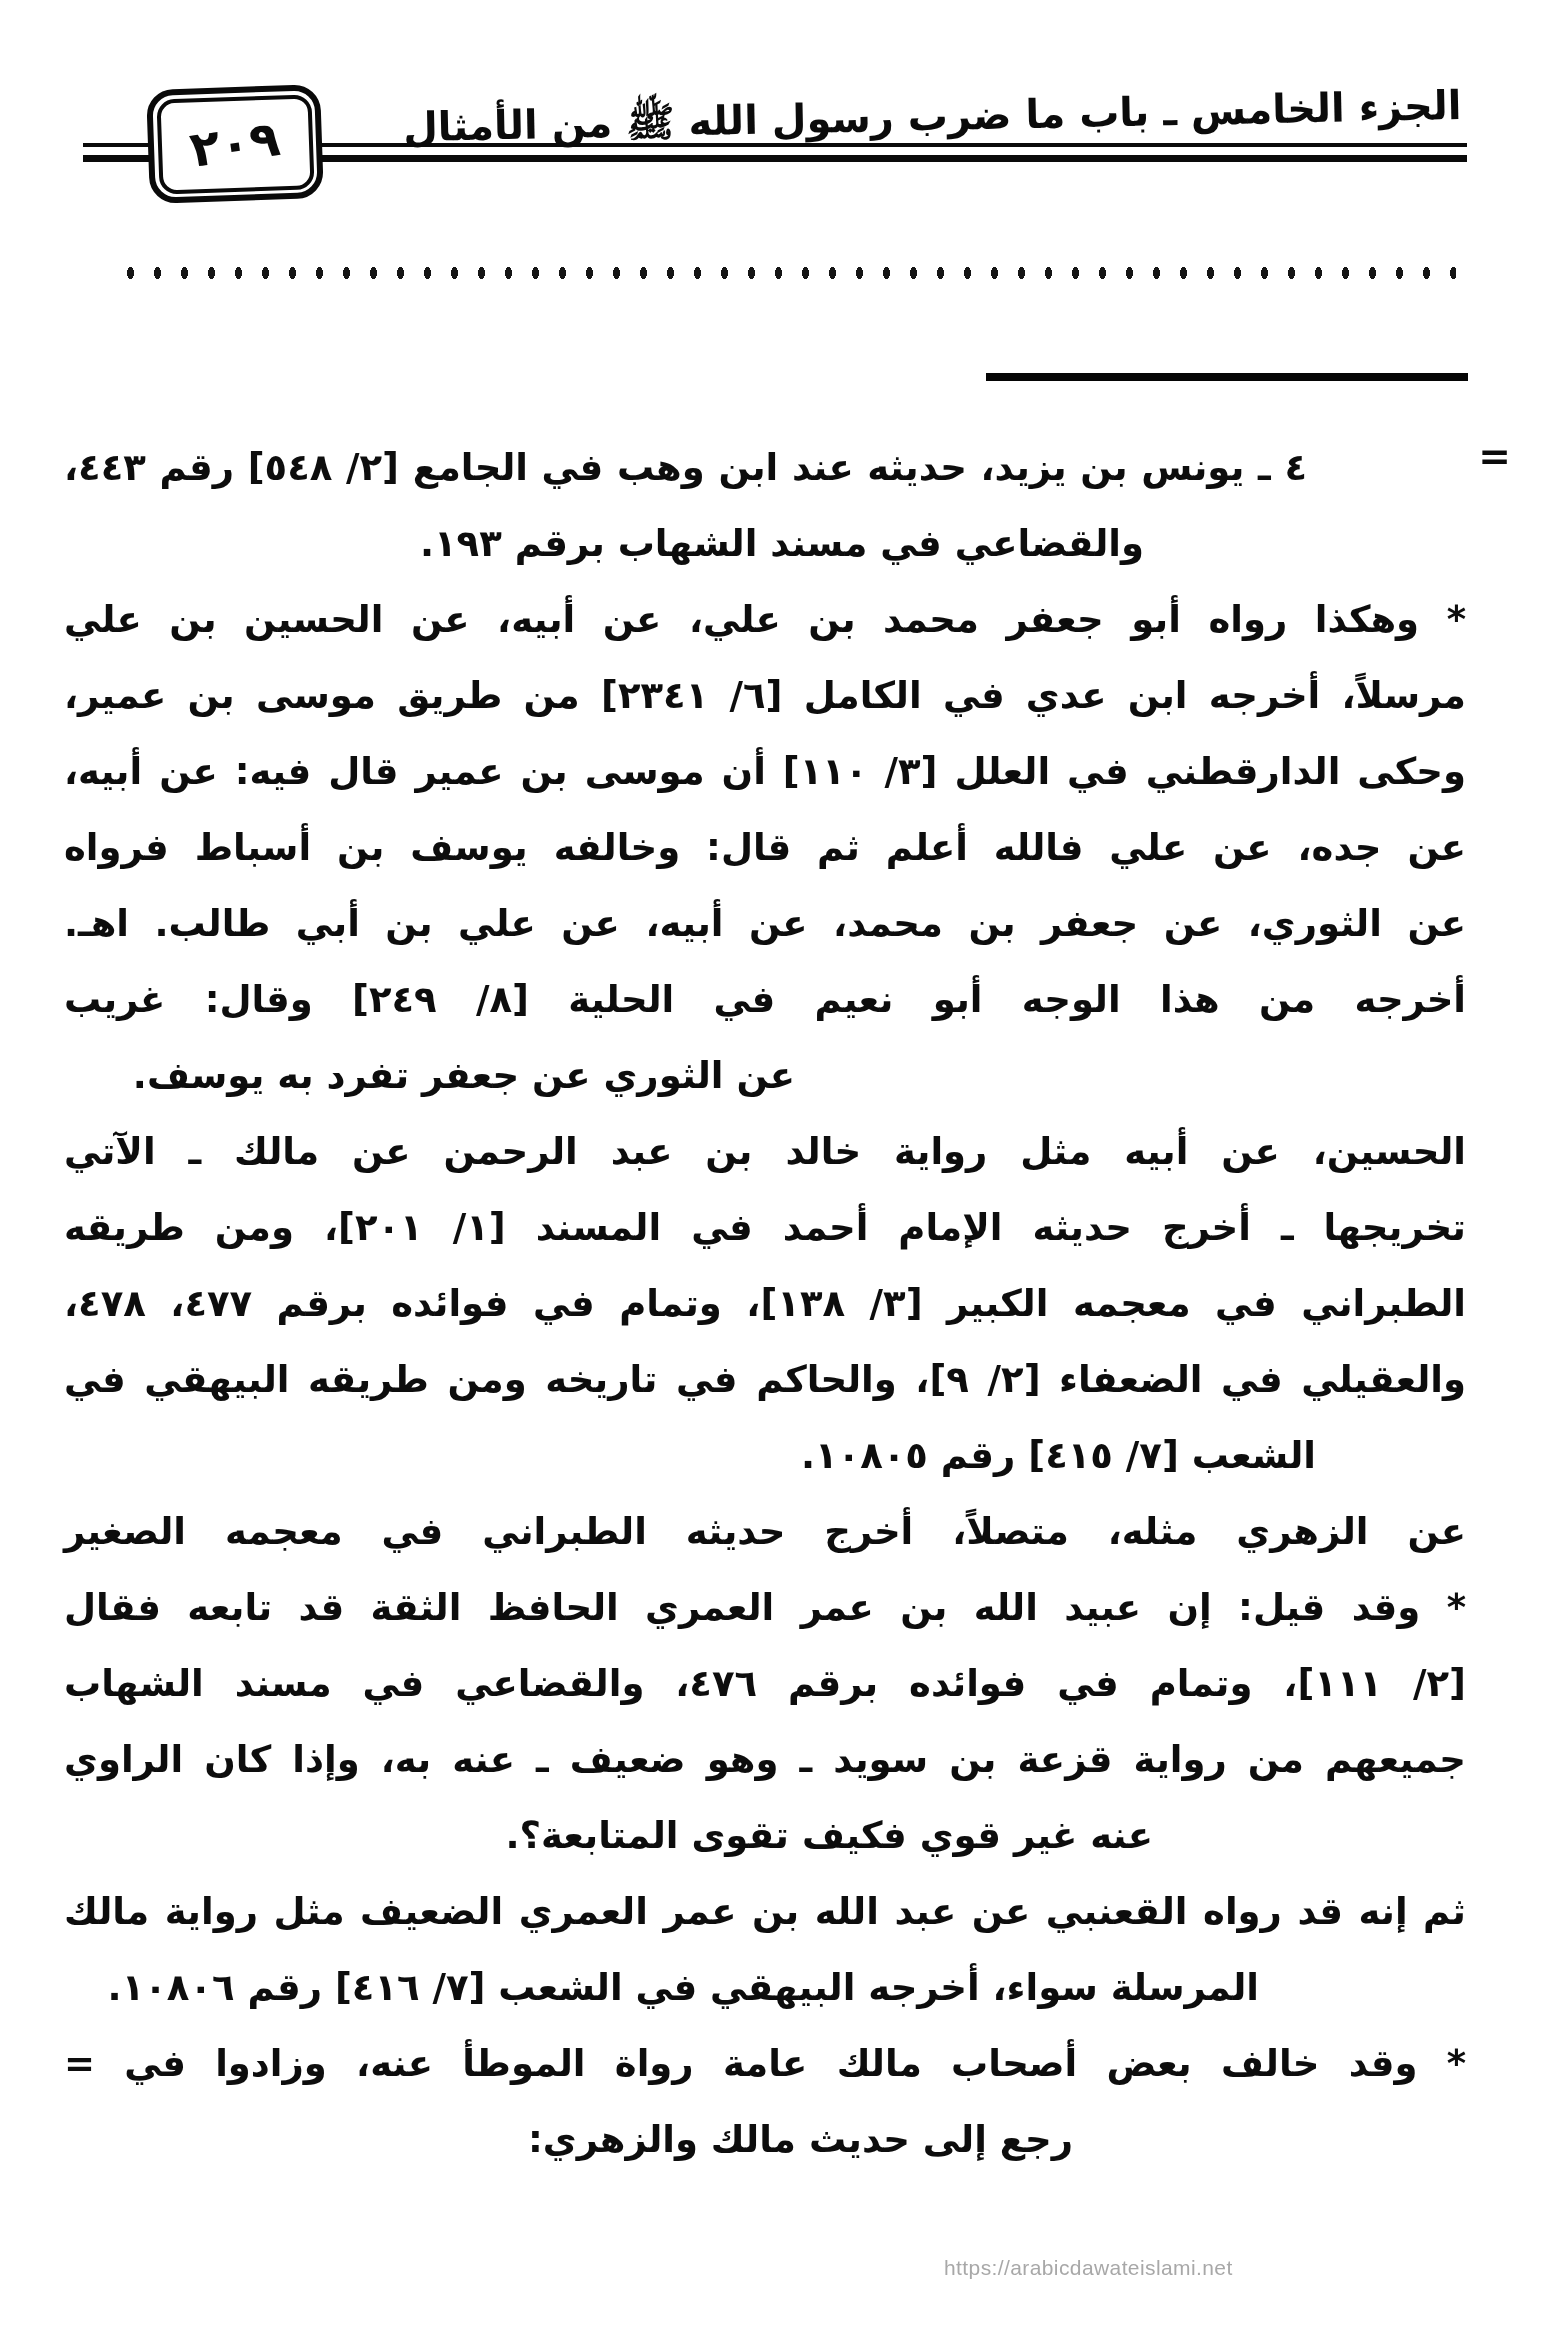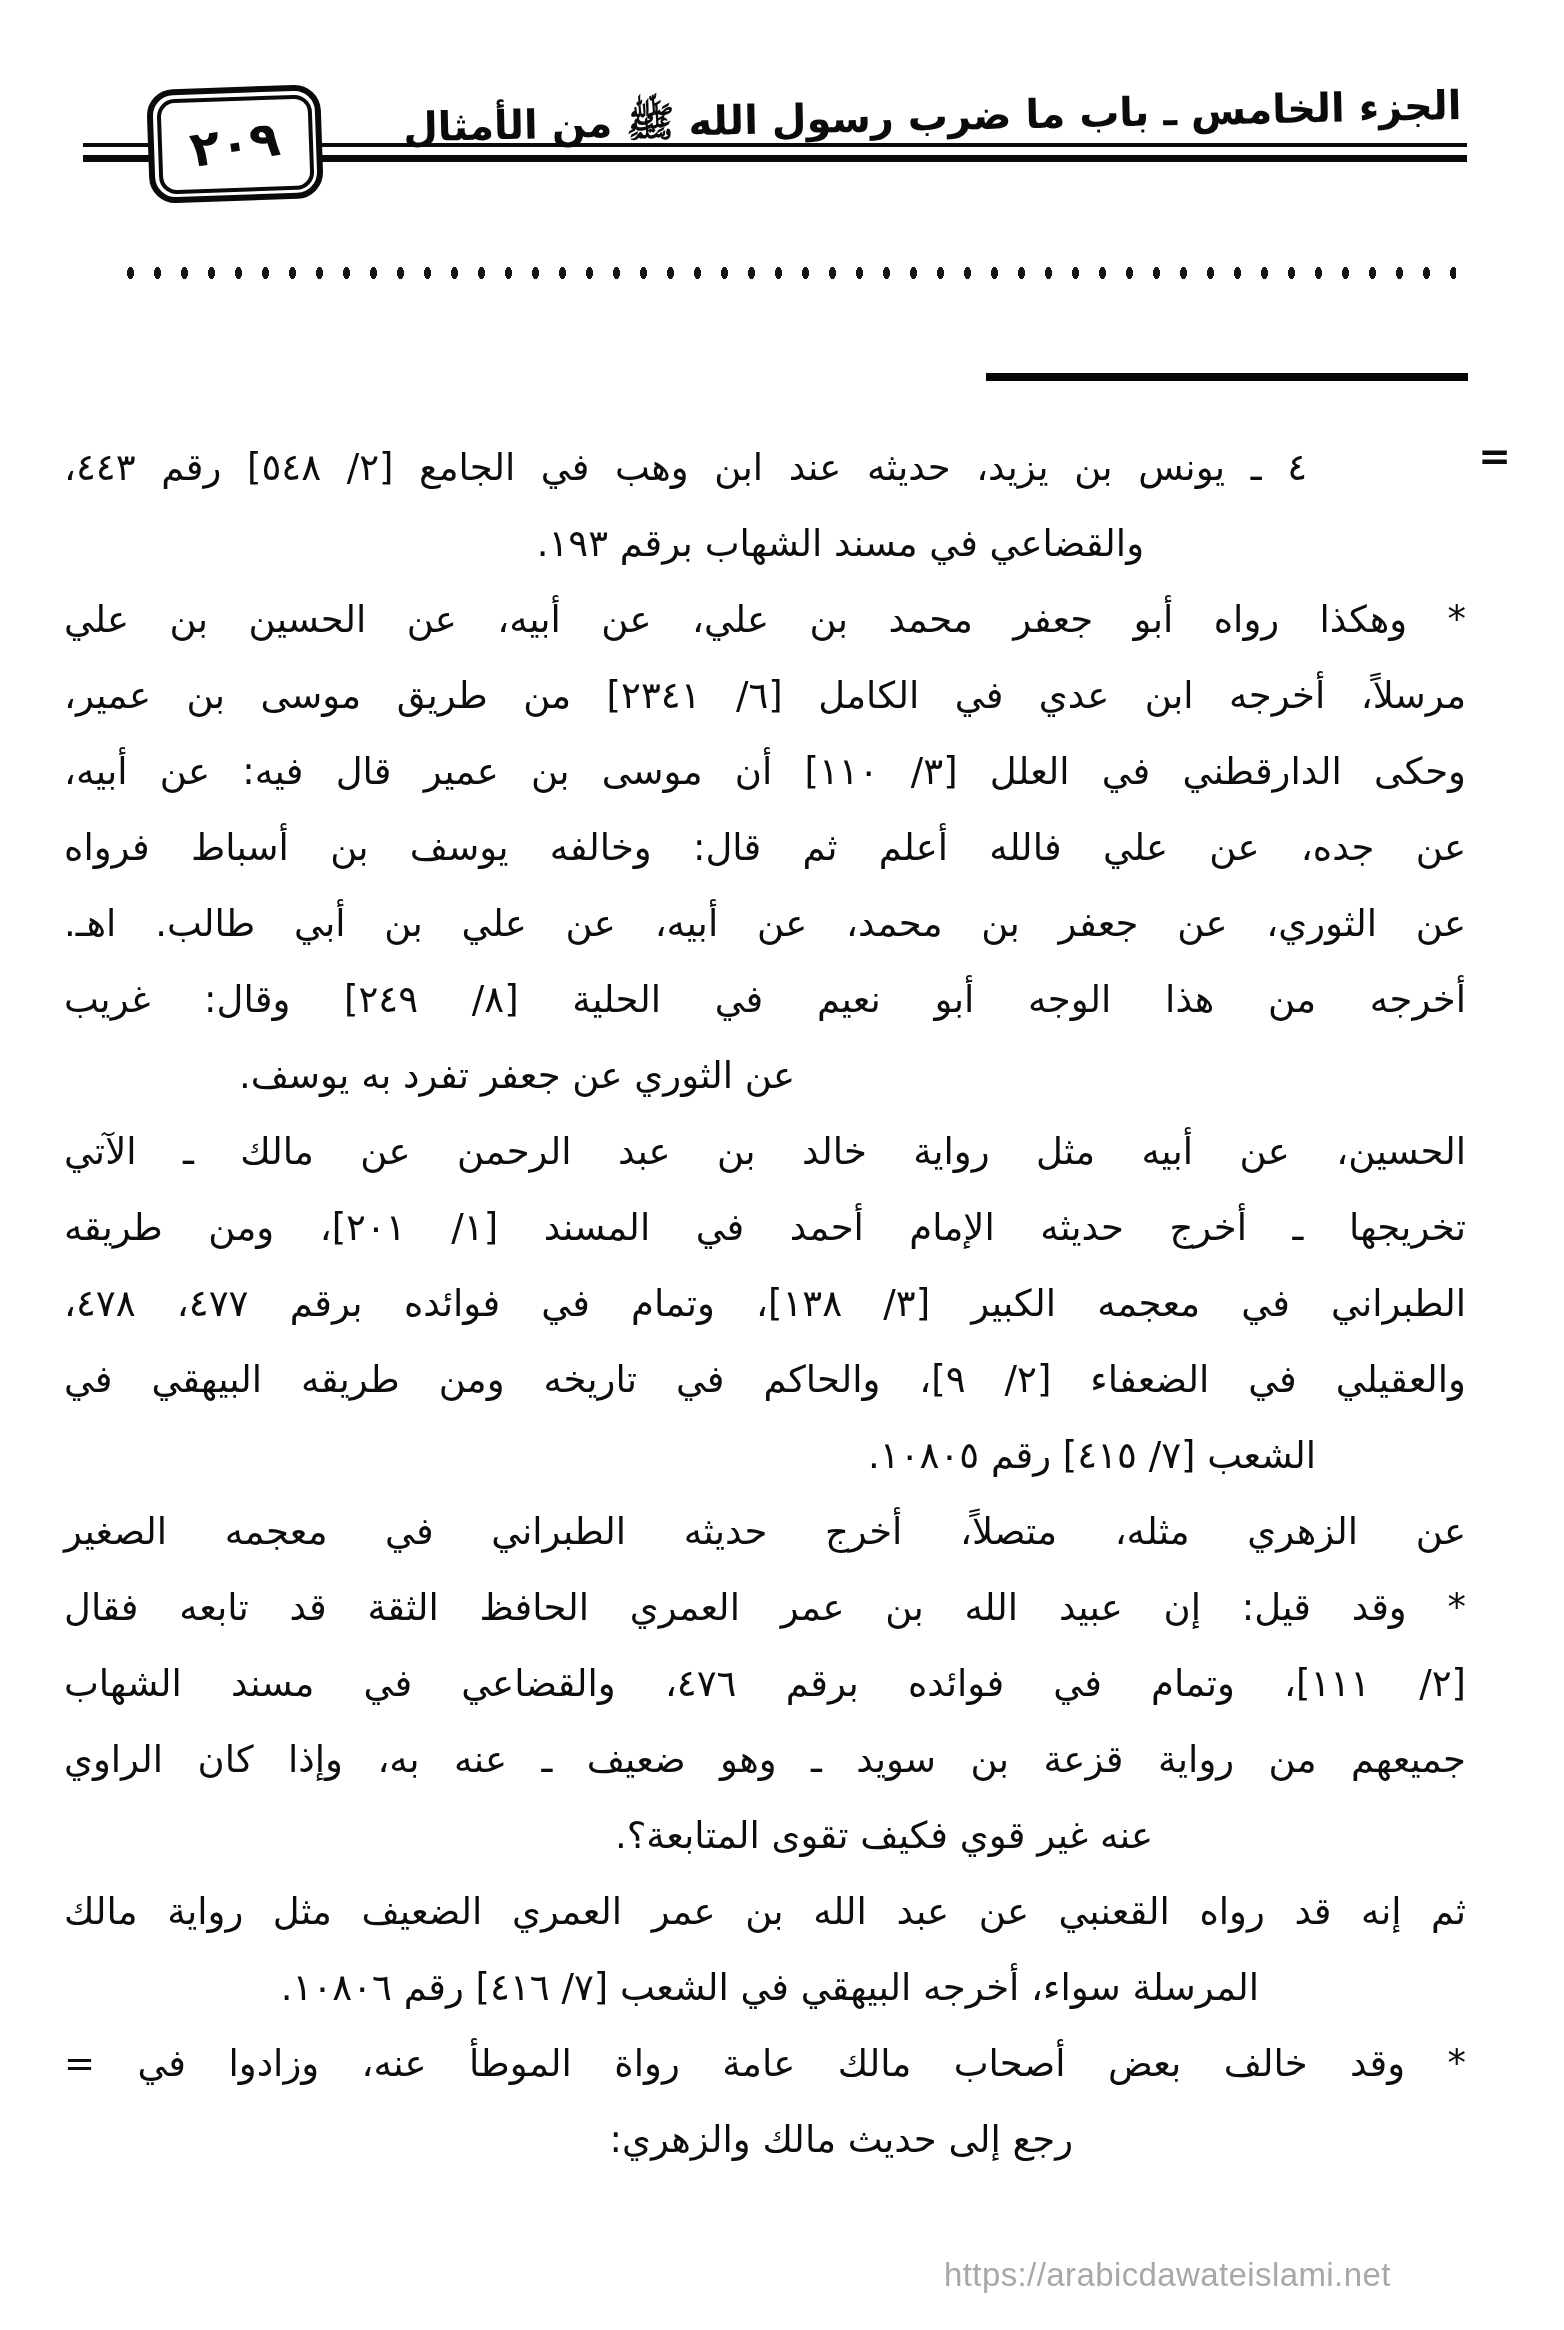--- a/index.html
+++ b/index.html
@@ -62,38 +62,38 @@
   }
   .fn-marker-top{
     position:absolute;top:434px;right:53px;
     font-size:39px;font-weight:800;
   }
   
   .body-text{
     position:absolute;
     top:430px;left:64px;width:1402px;
     direction:rtl;
-    font-size:37px;font-weight:400;
+    font-size:37px;font-weight:700;
     color:#0d0d0d;
   }
   .ln{height:76px;line-height:76px;}
   .j{text-align:justify;text-align-last:justify;}
   .e{text-align:right;white-space:nowrap;}
   .mr1{margin-left:0;margin-right:159px;}
   .mr2{margin-right:322px;}
   .mr9{margin-right:671px;}
   .mr15{margin-right:150px;}
   .mr20{margin-right:313px;}
   .mr22{margin-right:207px;}
   .mr23{margin-right:393px;}
   
   .watermark{
     position:absolute;top:2256px;left:944px;
     font-family:"Liberation Sans", sans-serif;
-    font-size:33px;letter-spacing:0.4px;
+    font-size:21px;letter-spacing:0.4px;
     color:#a8a8a8;font-weight:400;
     direction:ltr;
   }
 </style>
 </head>
 <body>
 
 <div class="page">
 
   <div class="hdr-title">الجزء الخامس ـ باب ما ضرب رسول الله ﷺ من الأمثال</div>

